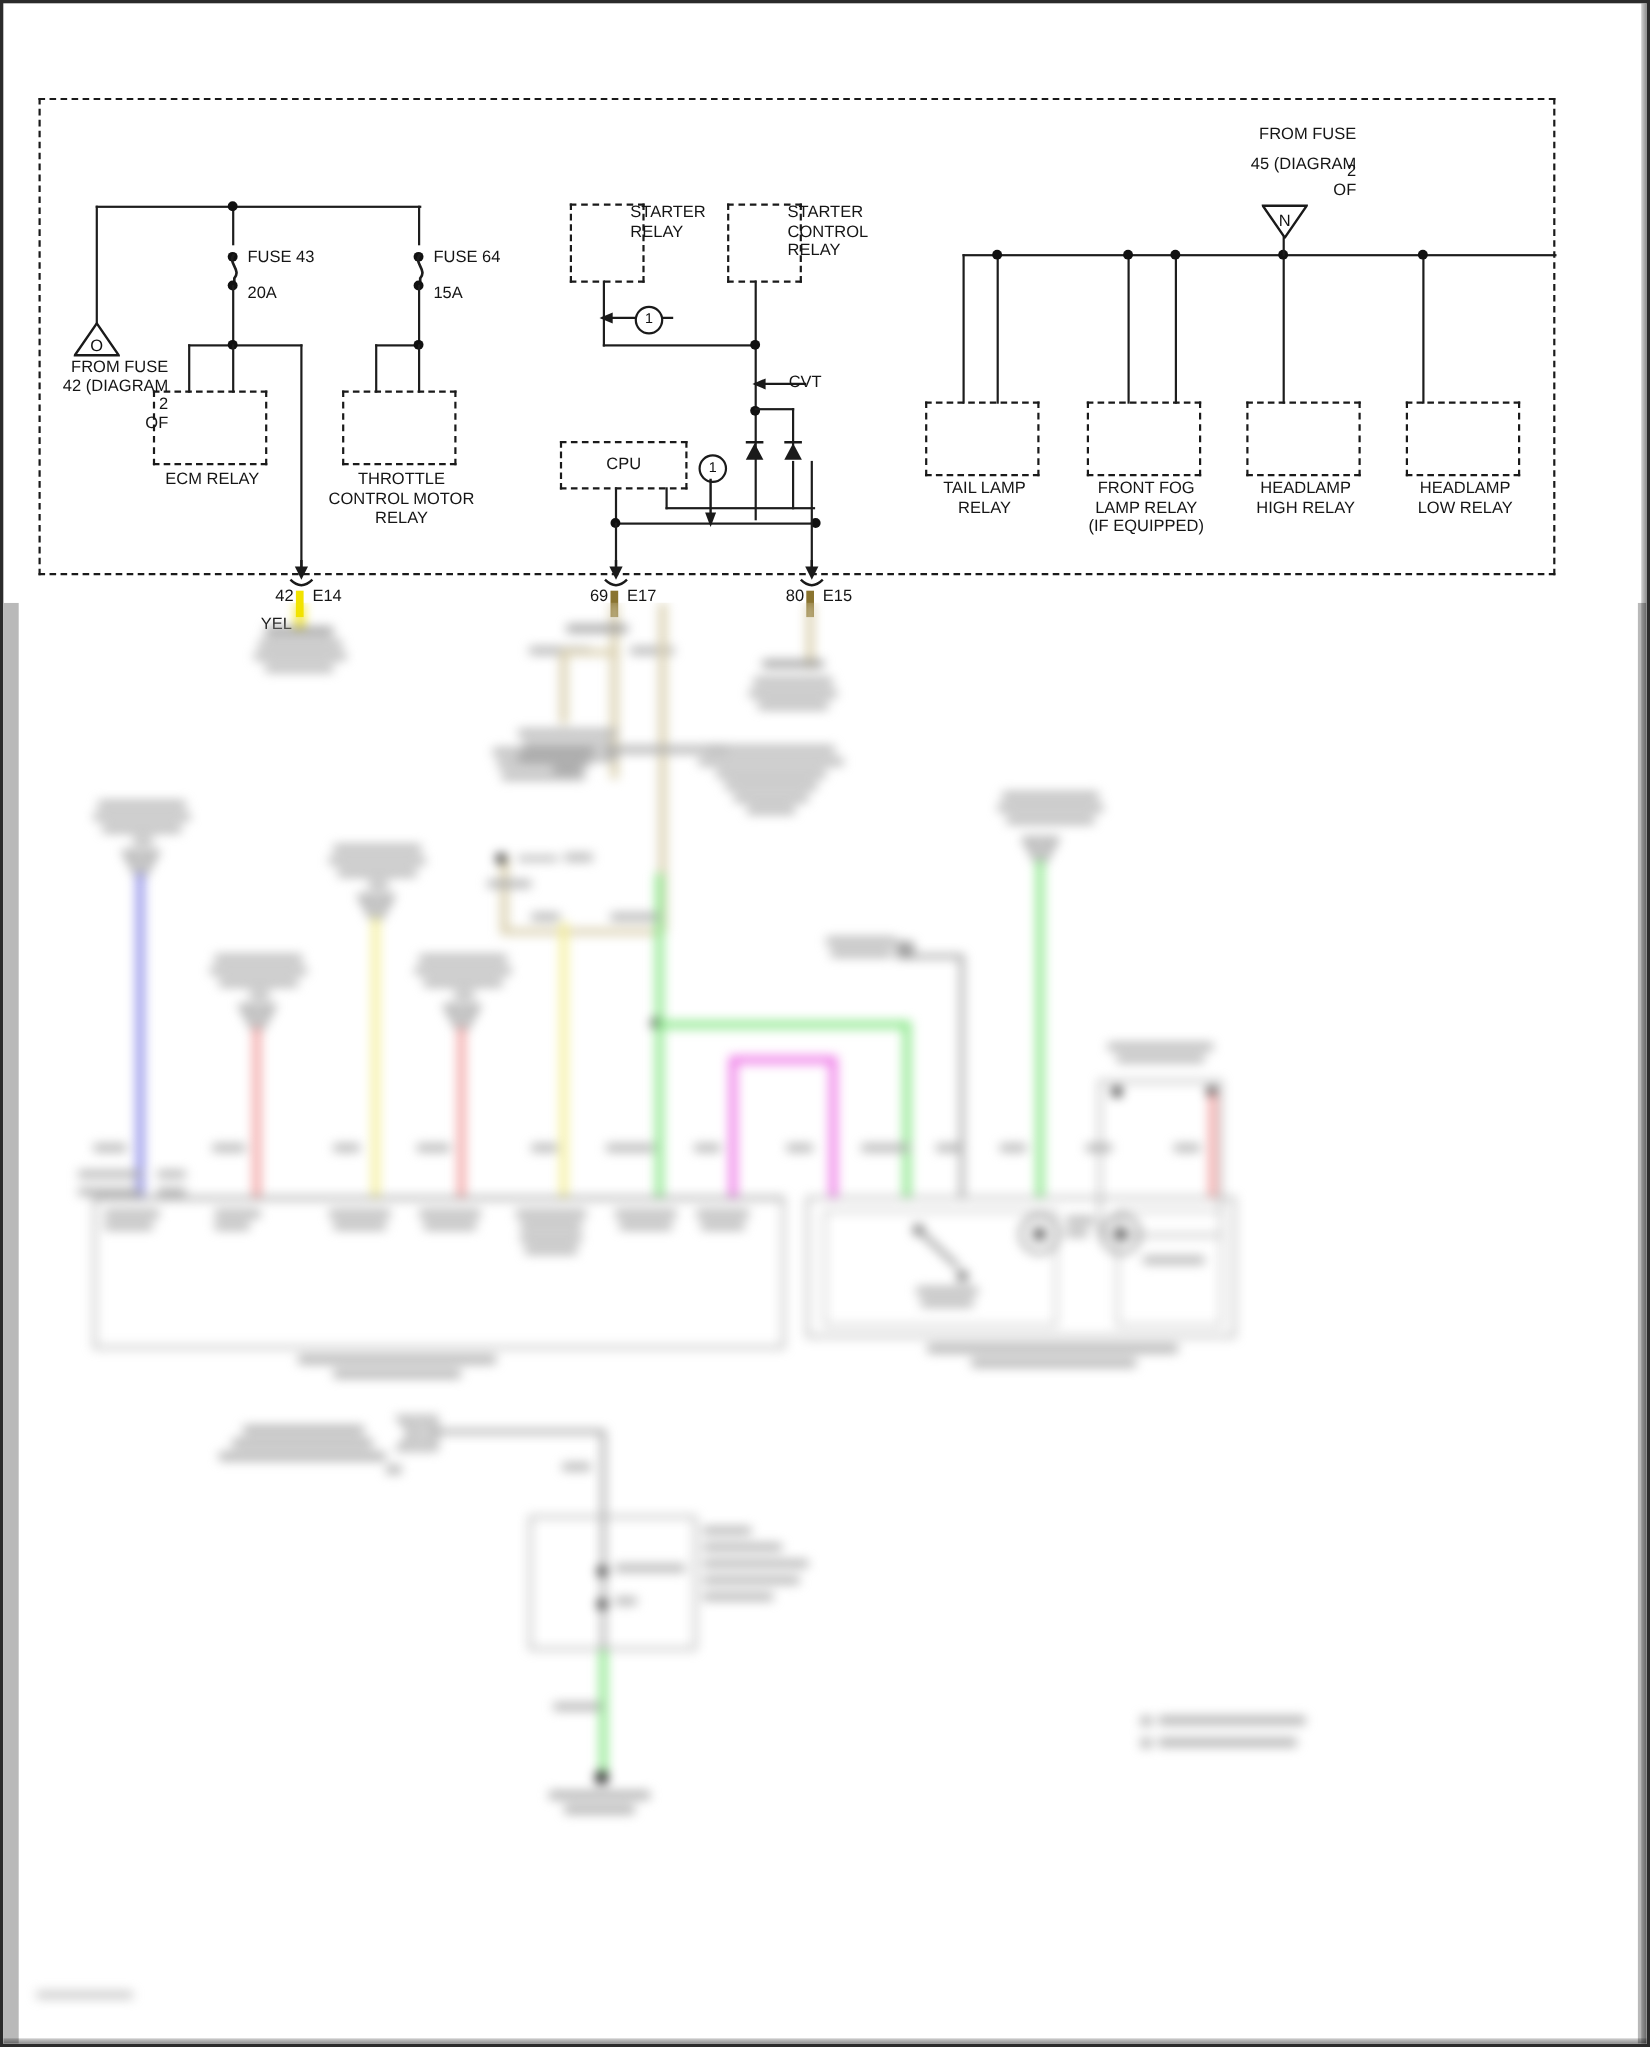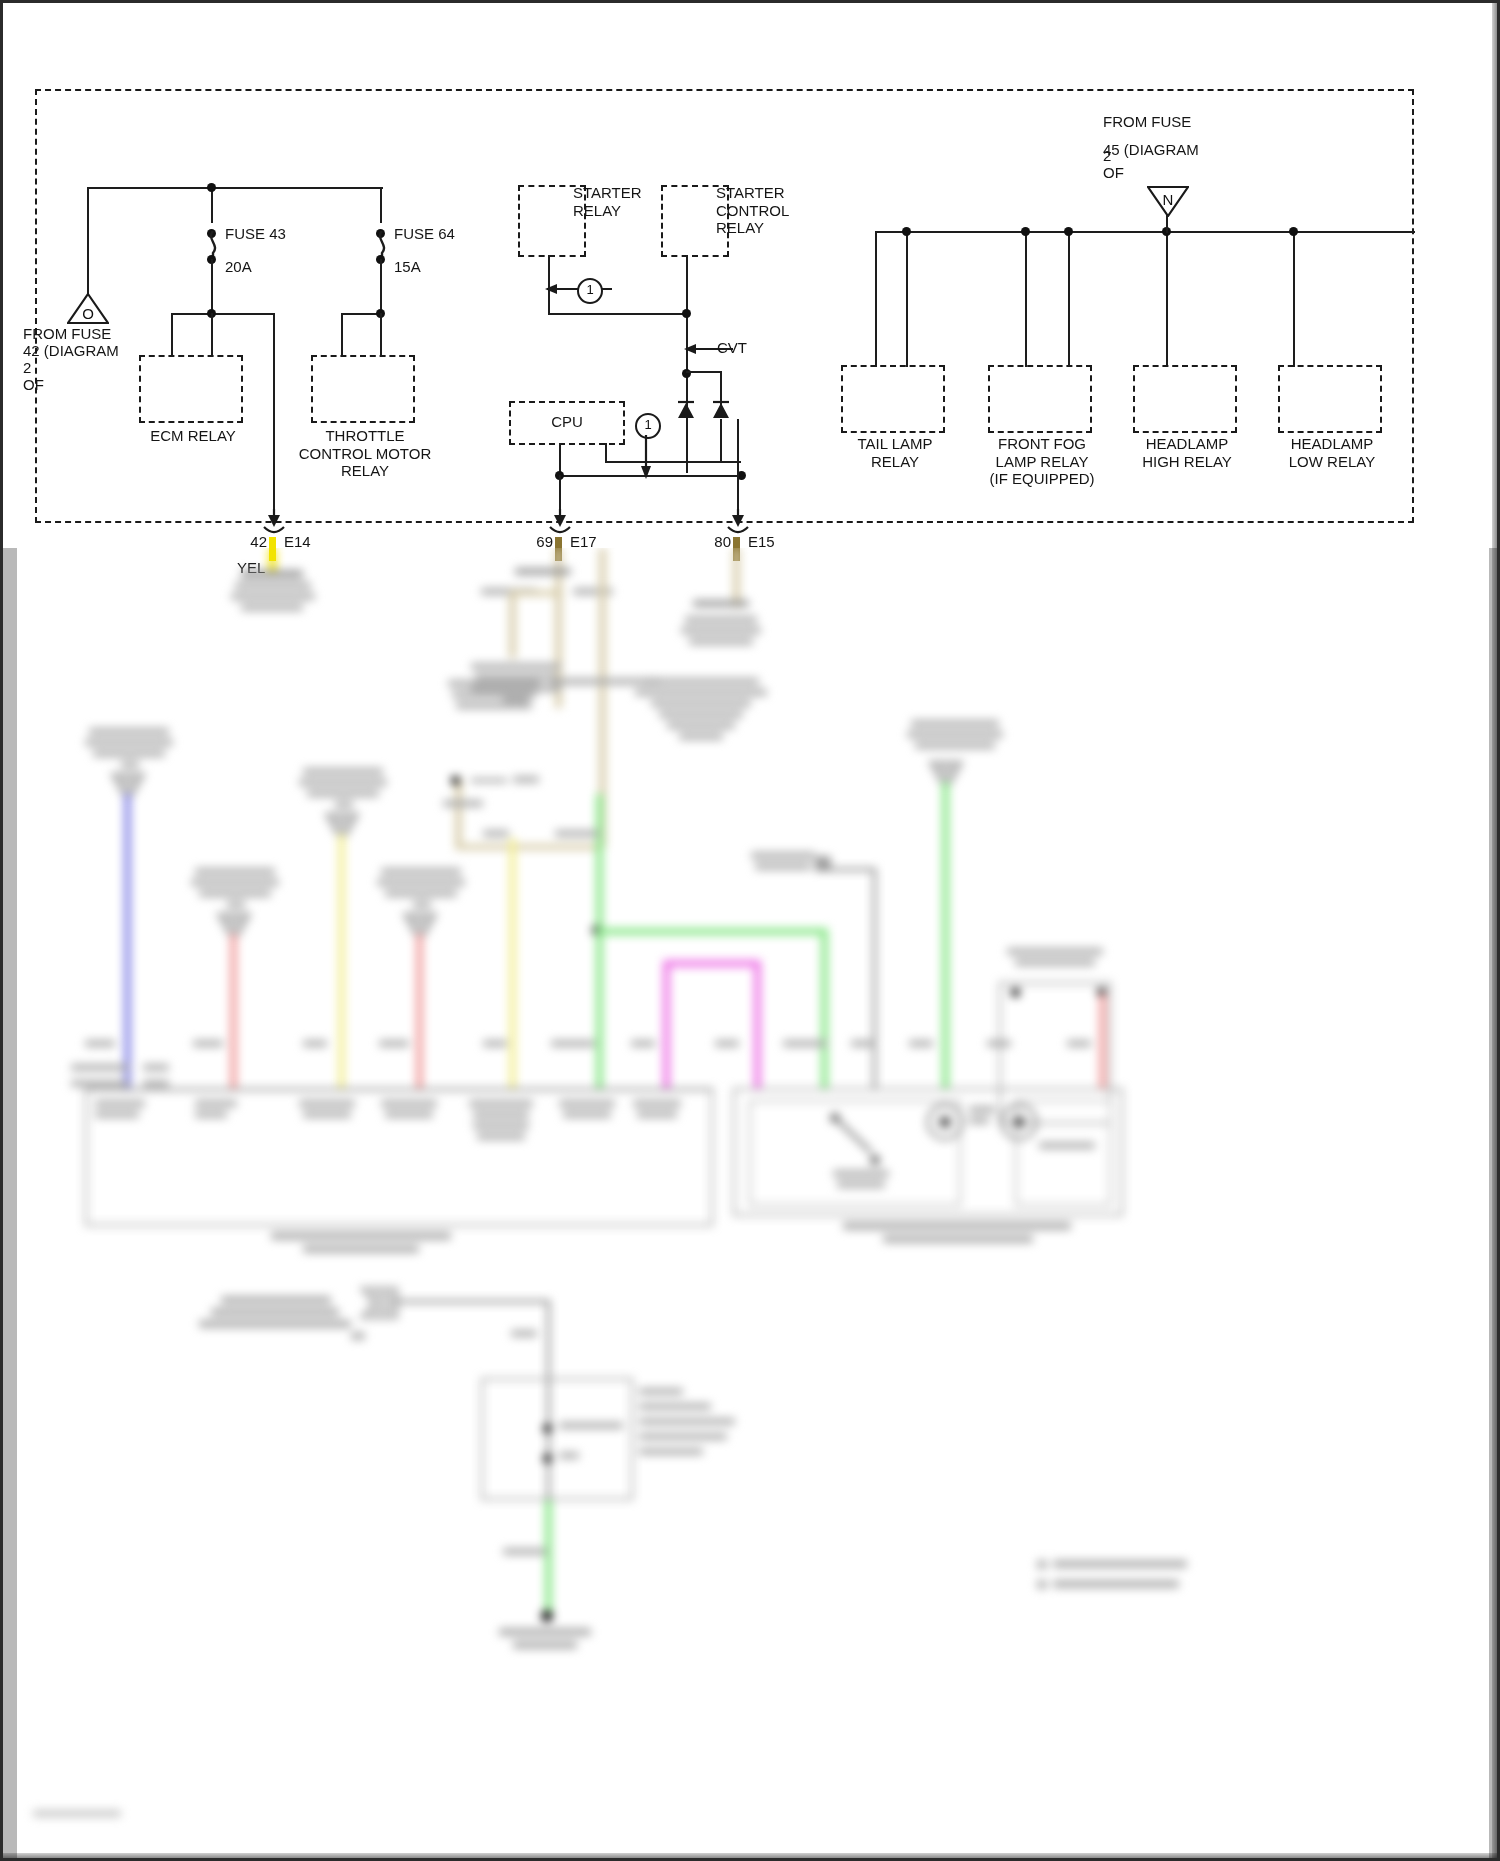--- a/index.html
+++ b/index.html
@@ -33,21 +33,21 @@
 
   .ln{position:absolute;background:#1d1d1d;}
   .lnh{height:2.4px;}
   .lnv{width:2.4px;}
 
   .dot{position:absolute;width:9px;height:9px;border-radius:50%;background:#111;}
 
   .relay{position:absolute;border:2.4px dashed #1a1a1a;box-sizing:border-box;background:transparent;}
   .rlabel{position:absolute;text-align:center;font-size:15px;line-height:17.5px;color:#151515;}
   .txt{position:absolute;font-size:15px;line-height:17.5px;color:#151515;}
-  .txt-c{position:absolute;text-align:left;font-size:15px;line-height:17.5px;color:#151515;}
+  .txt-c{position:absolute;text-align:right;font-size:15px;line-height:17.5px;color:#151515;}
 
   
   .fuse-sq{position:absolute;width:16px;height:34px;}
 
   .circ1{position:absolute;width:22px;height:22px;border:2px solid #1a1a1a;border-radius:50%;
      font-size:13px;line-height:20px;text-align:center;color:#111;background:#fff;}
 
   
   .wire{position:absolute;}
   .wv{width:7px;}

